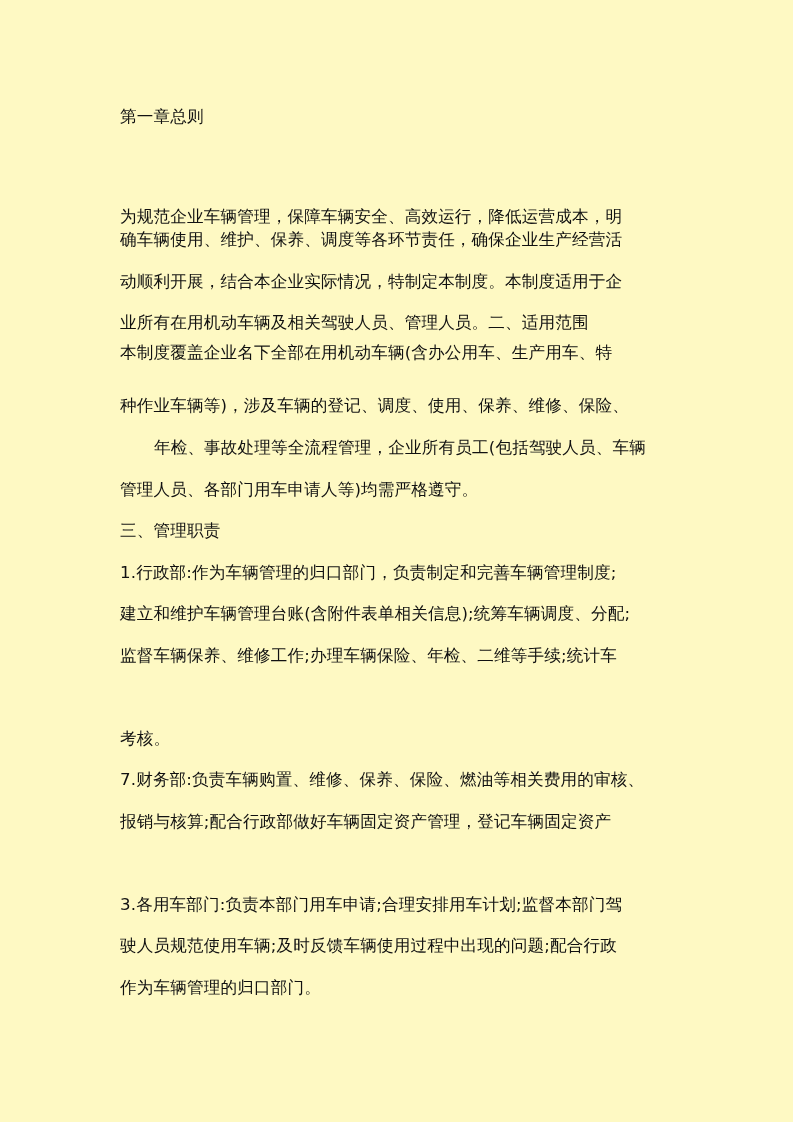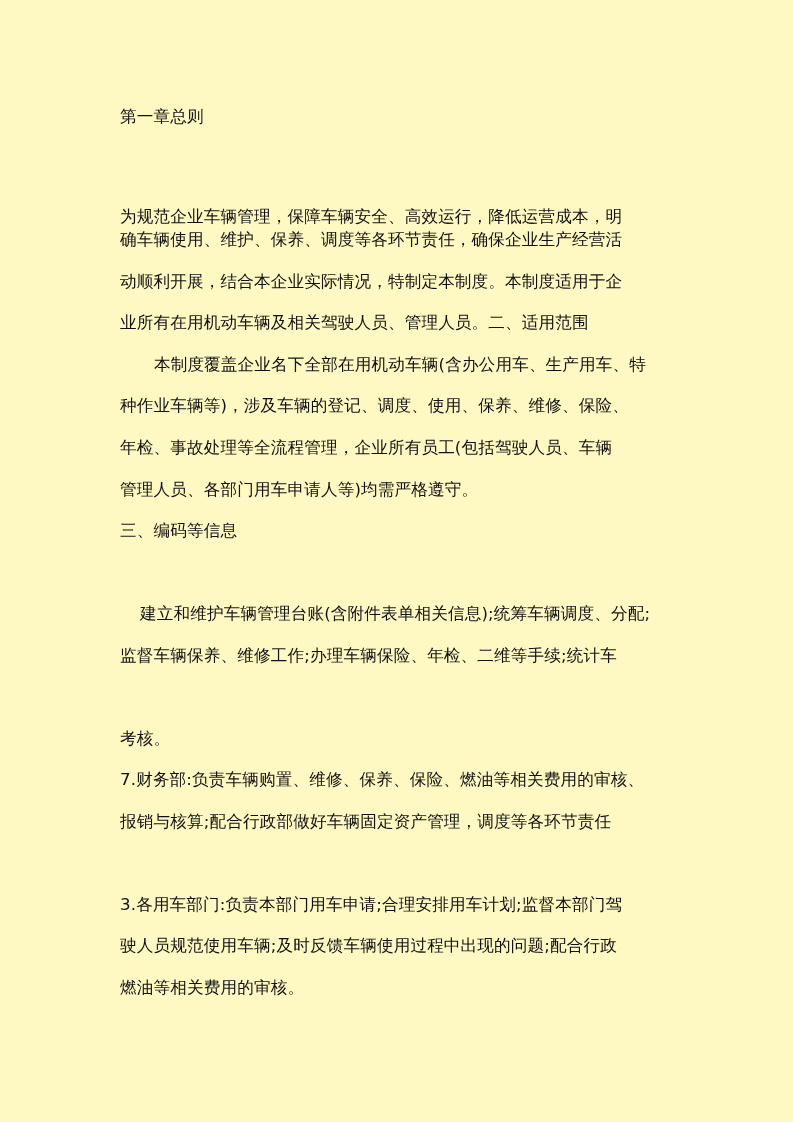--- a/index.html
+++ b/index.html
@@ -36,26 +36,27 @@
   </style>
 </head>
 <body>
 
 <div class="page">
   <div class="line" style="top:105px;">第一章总则</div>
   <div class="line" style="top:171px;margin-top:34px;">为规范企业车辆管理，保障车辆安全、高效运行，降低运营成本，明</div>
   <div class="line" style="top:228px;font-family:Liberation Serif, serif;">确车辆使用、维护、保养、调度等各环节责任，确保企业生产经营活</div>
   <div class="line" style="top:311px;">业所有在用机动车辆及相关驾驶人员、管理人员。二、适用范围</div>
   <div class="line" style="top:270px;">动顺利开展，结合本企业实际情况，特制定本制度。本制度适用于企</div>
-  <div class="line" style="top:353px;text-align:center;">本制度覆盖企业名下全部在用机动车辆(含办公用车、生产用车、特</div>
+  <div class="line" style="top:341px;">本制度覆盖企业名下全部在用机动车辆(含办公用车、生产用车、特</div>
   <div class="line" style="top:394px;">种作业车辆等)，涉及车辆的登记、调度、使用、保养、维修、保险、</div>
-  <div class="line" style="top:436px;">年检、事故处理等全流程管理，企业所有员工(包括驾驶人员、车辆</div>
+  <div class="line" style="top:436px;text-align:center;">年检、事故处理等全流程管理，企业所有员工(包括驾驶人员、车辆</div>
   <div class="line" style="top:478px;">管理人员、各部门用车申请人等)均需严格遵守。</div>
-  <div class="line" style="top:519px;">三、编码等信息</div>
-  <div class="line" style="top:602px;margin-left:20px;">建立和维护车辆管理台账(含附件表单相关信息);统筹车辆调度、分配;</div>
+  <div class="line" style="top:519px;">三、管理职责</div>
+  <div class="line" style="top:561px;">1.行政部:作为车辆管理的归口部门，负责制定和完善车辆管理制度;</div>
+  <div class="line" style="top:602px;">建立和维护车辆管理台账(含附件表单相关信息);统筹车辆调度、分配;</div>
   <div class="line" style="top:644px;">监督车辆保养、维修工作;办理车辆保险、年检、二维等手续;统计车</div>
   <div class="line" style="top:727px;">考核。</div>
   <div class="line" style="top:768px;">7.财务部:负责车辆购置、维修、保养、保险、燃油等相关费用的审核、</div>
-  <div class="line" style="top:810px;">报销与核算;配合行政部做好车辆固定资产管理，调度等各环节责任</div>
+  <div class="line" style="top:810px;">报销与核算;配合行政部做好车辆固定资产管理，登记车辆固定资产</div>
   <div class="line" style="top:893px;">3.各用车部门:负责本部门用车申请;合理安排用车计划;监督本部门驾</div>
   <div class="line" style="top:934px;">驶人员规范使用车辆;及时反馈车辆使用过程中出现的问题;配合行政</div>
-  <div class="line" style="top:976px;">燃油等相关费用的审核。</div>
+  <div class="line" style="top:976px;">作为车辆管理的归口部门。</div>
 </div>
 
 </body></html>

